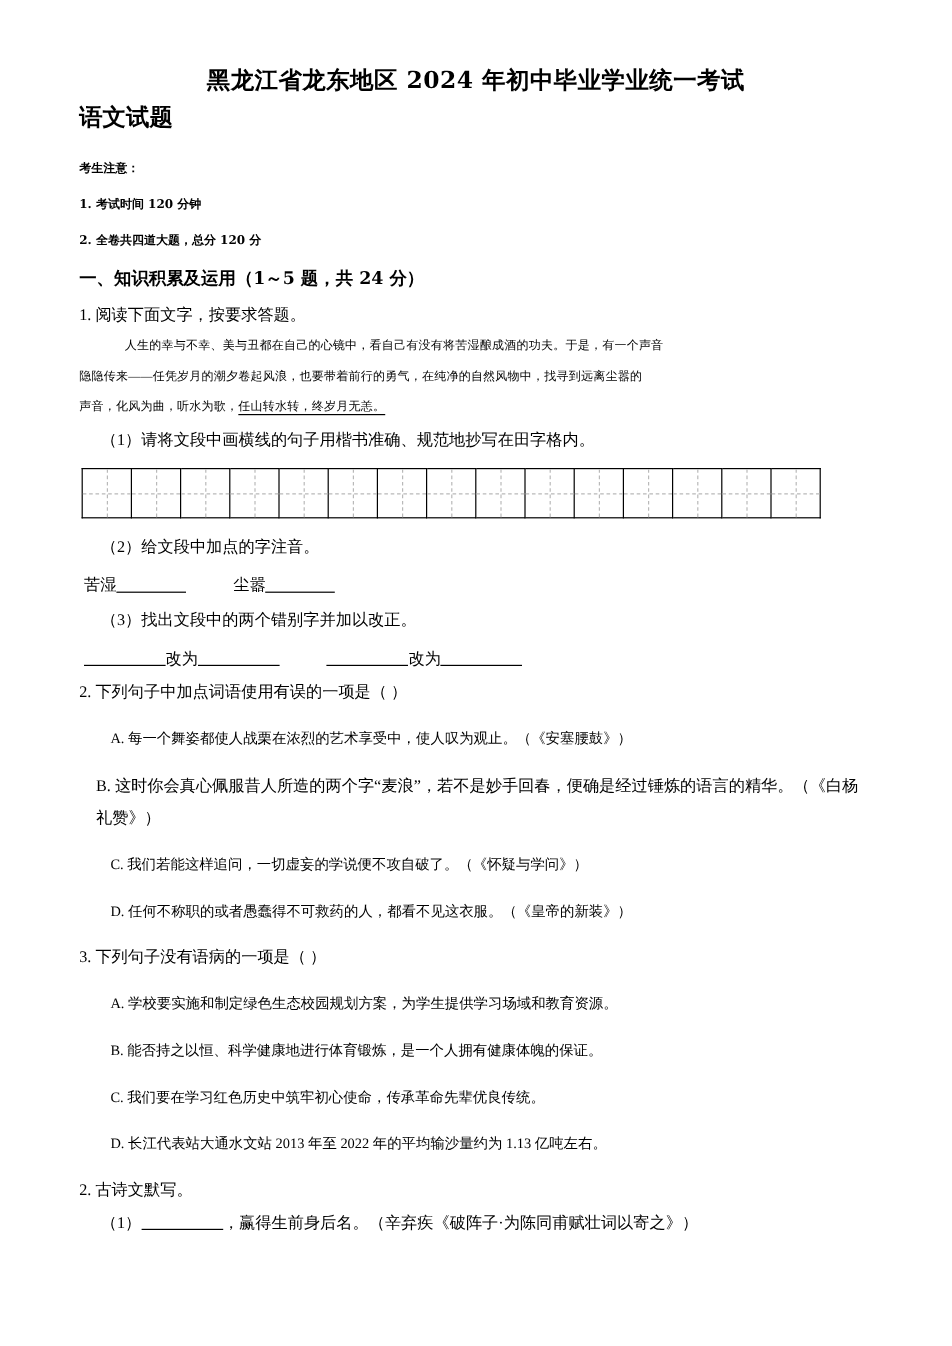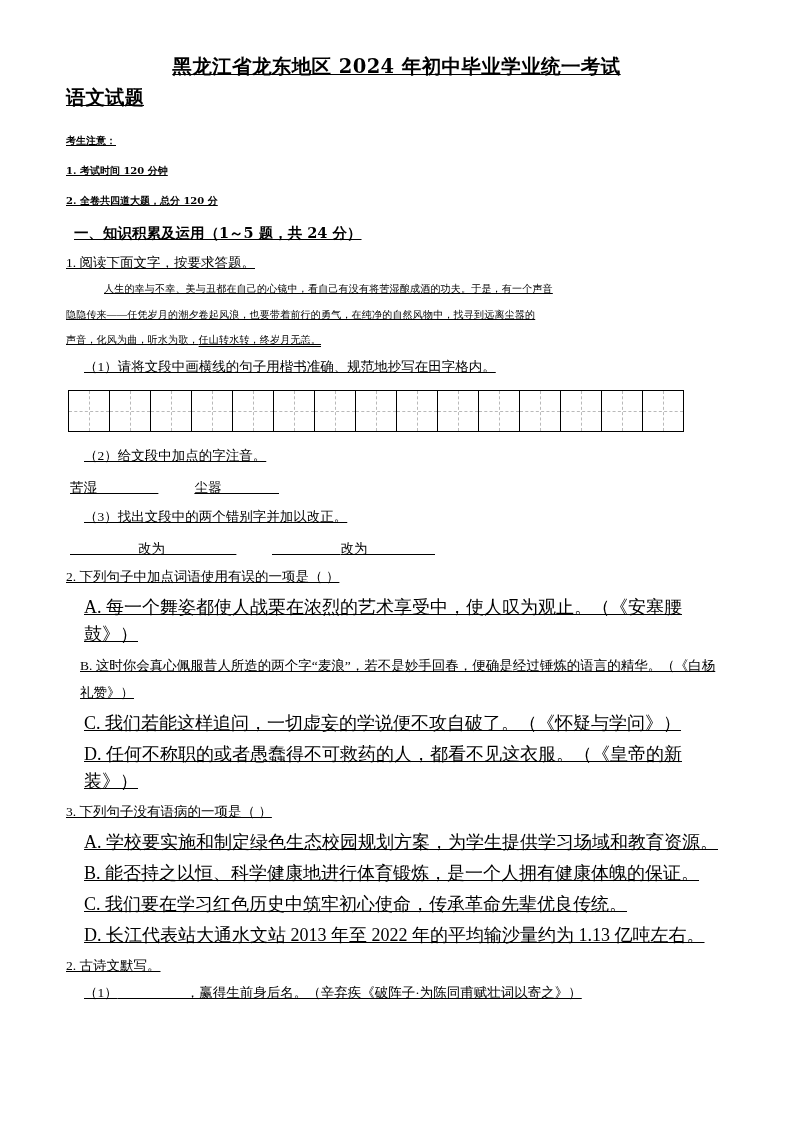--- a/index.html
+++ b/index.html
@@ -13,21 +13,20 @@
     font-family: "Liberation Serif", "DejaVu Serif", serif;
     color: #000000;
     position: relative;
     overflow: hidden;
   }
   .page {
     box-sizing: border-box;
     width: 793px;
     height: 950px;
     padding: 52px 66px 20px 66px;
-    text-decoration: underline;
   }
   .title1 {
     text-align: center;
     font-size: 19.5px;
     font-weight: bold;
     letter-spacing: 0.4px;
     line-height: 30px;
     margin: 0 0 2px 0;
     font-family: "DejaVu Serif", "Liberation Serif", serif;
   }
@@ -42,21 +41,21 @@
     font-size: 10px;
     font-weight: bold;
     line-height: 30px;
     margin: 0;
     font-family: "DejaVu Serif", "Liberation Serif", serif;
   }
   .section-head {
     font-size: 14.5px;
     font-weight: bold;
     line-height: 30px;
-    margin: 2px 0 2px 8px;
+    margin: 2px 0 2px 0;
     font-family: "DejaVu Serif", "Liberation Serif", serif;
   }
   .q {
     font-size: 13.5px;
     line-height: 26px;
     margin: 0;
   }
   .passage {
     font-size: 10px;
     line-height: 25.5px;
@@ -110,23 +109,23 @@
   .blank {
     display: inline-block;
     border-bottom: 1px solid #000;
     height: 14px;
     vertical-align: -2px;
   }
   .b60 { width: 58px; }
   .b70 { width: 68px; }
   .sp-l { margin-left: 36px; }
   .opt {
-    font-size: 18px;
+    font-size: 12px;
     line-height: 27px;
-    margin: 4px;
+    margin: 12px;
     padding-left: 14px;
   }
   .opt-2l {
     font-size: 13.5px;
     line-height: 27px;
     margin: 0;
     padding-left: 14px;
     text-indent: 0;
   }
   .sub {

